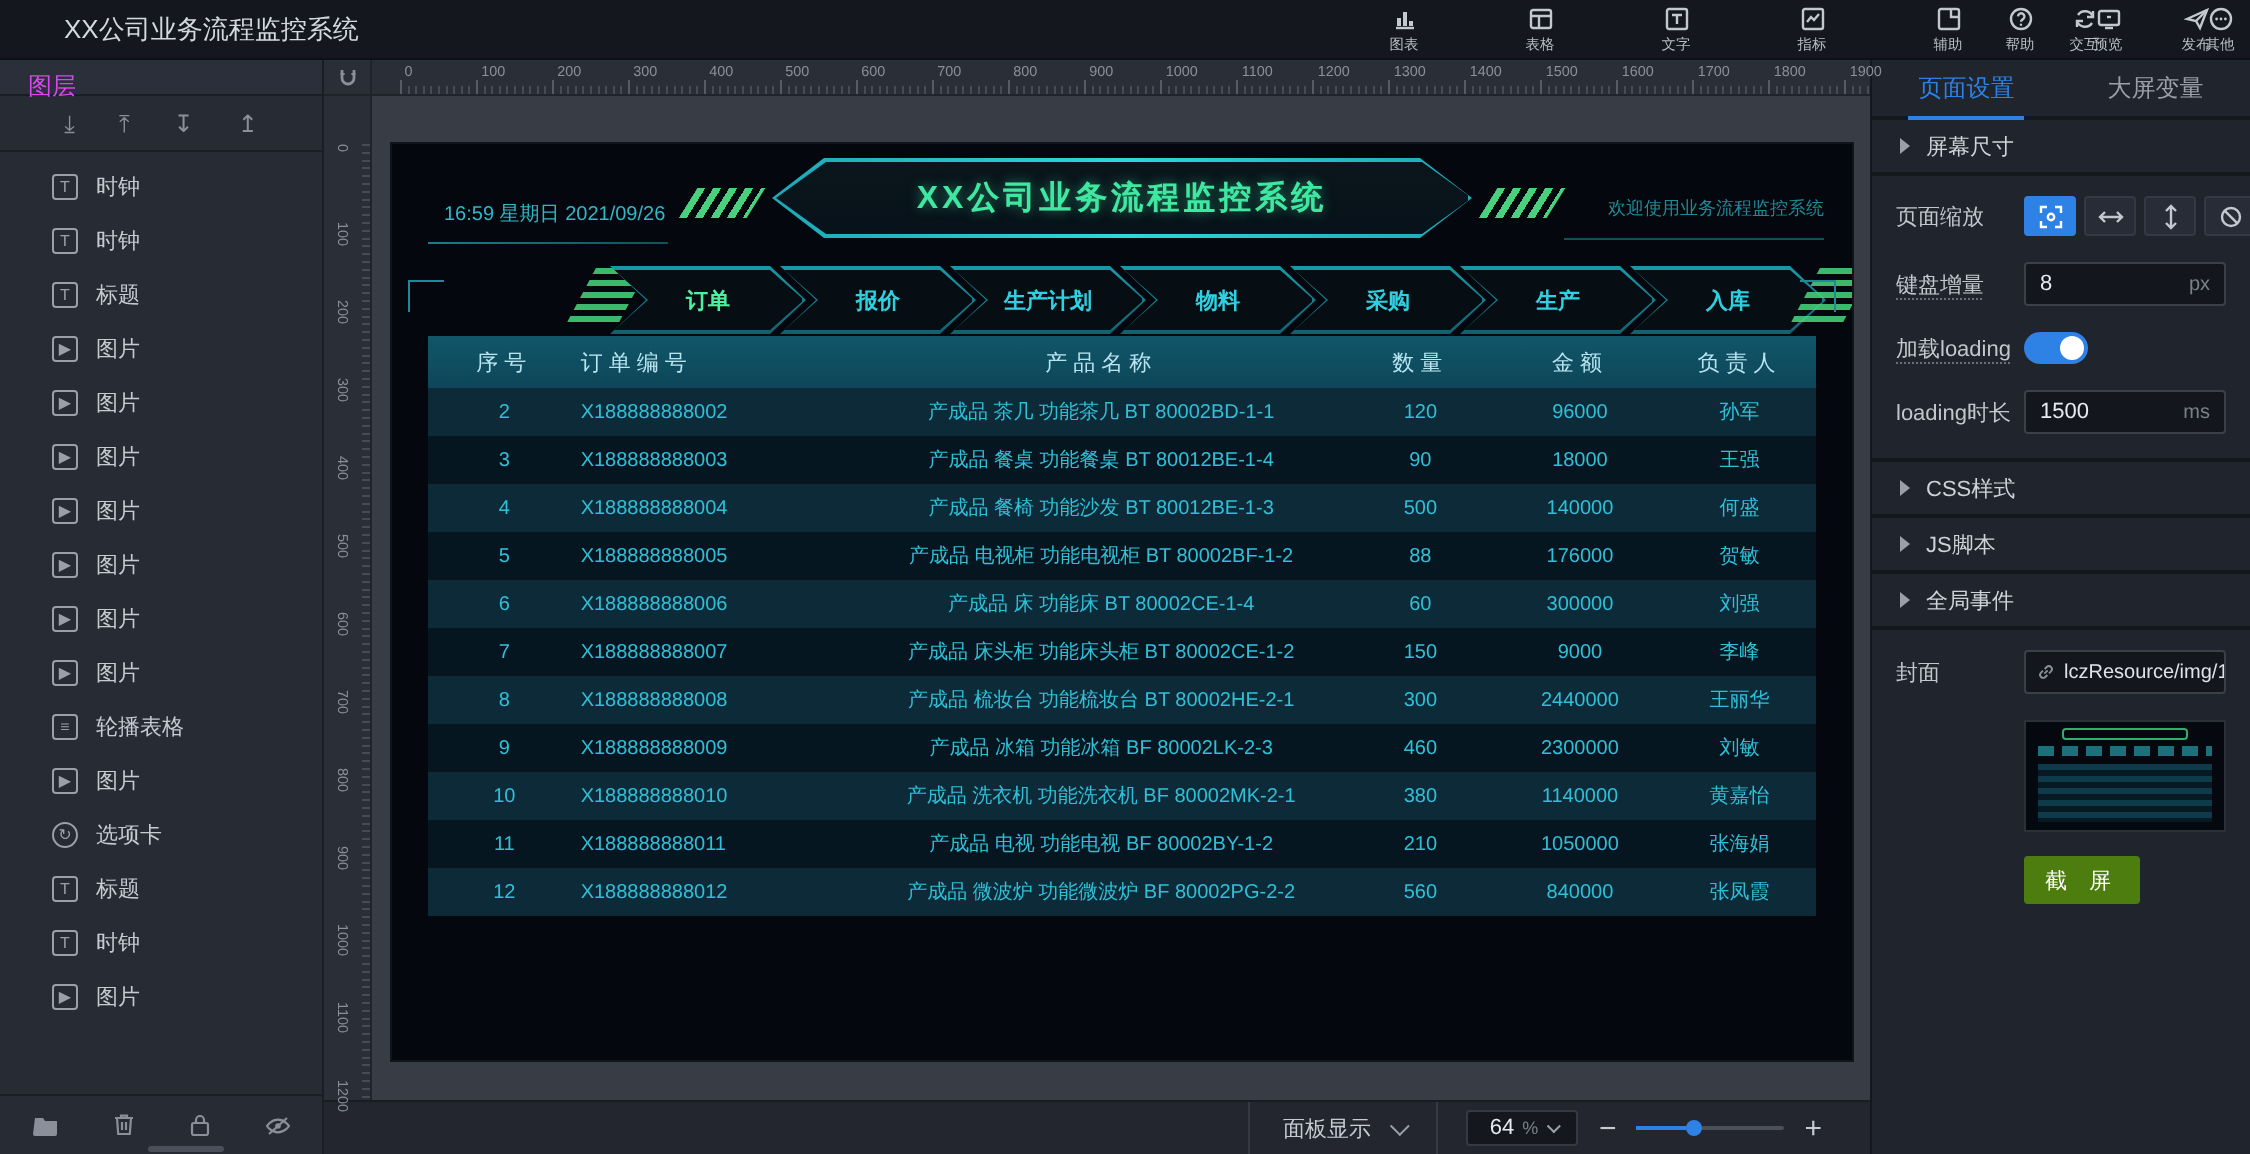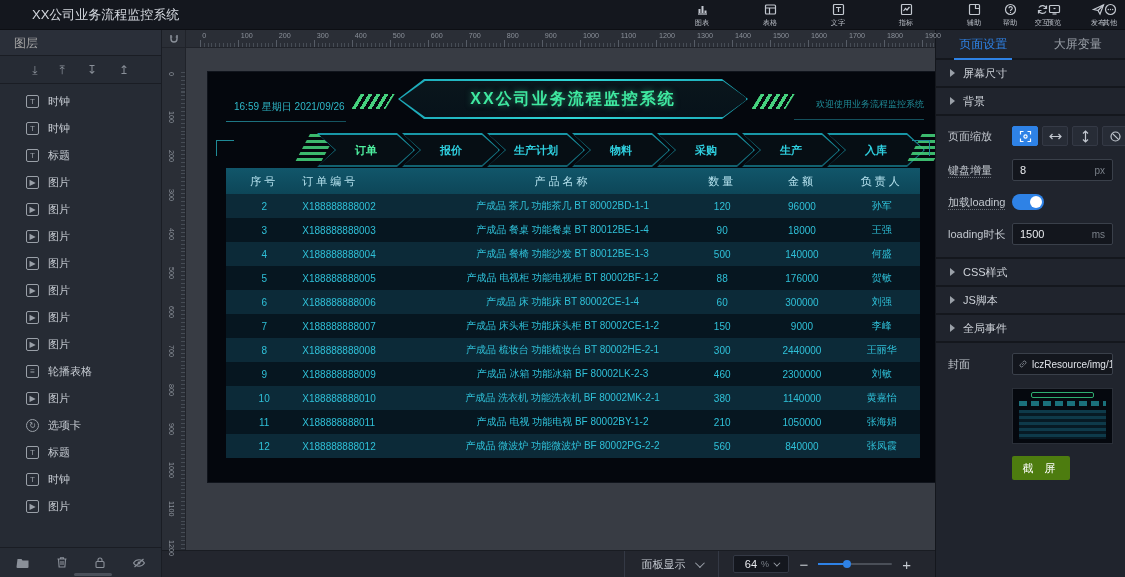--- a/index.html
+++ b/index.html
@@ -16,21 +16,21 @@
   .action-group { position:absolute; right:12px; top:0; height:30px; display:flex; gap:14px; }
   .action { width:30px; display:flex; flex-direction:column; align-items:center; justify-content:center; gap:1px; cursor:pointer; }
   .action .tlabel { font-size:8px; color:#b9bec6; transform:scale(.9); white-space:nowrap; }
   .icon-stroke { stroke:#c3c8d0; stroke-width:1.2; fill:none; }
 
   
   .main { display:flex; height:547px; }
 
   
   .layers { width:162px; background:#262b34; display:flex; flex-direction:column; border-right:1px solid #1a1d24; }
-  .layers-header { height:26px; line-height:26px; padding-left:14px; font-size:12px; color:#a3a3a3; background:#2a2f39; border-bottom:1px solid #1a1d24; }
+  .layers-header { height:18px; line-height:26px; padding-left:14px; font-size:12px; color:#d946ef; background:#2a2f39; border-bottom:1px solid #1a1d24; }
   .layers-tools { height:28px; display:flex; align-items:center; justify-content:center; gap:22px; border-bottom:1px solid #1a1d24; }
   .order-icon { color:#8a9099; font-size:12px; cursor:pointer; line-height:1; }
   .layers-list { flex:1; overflow:hidden; padding-top:4px; }
   .layer-item { height:27px; display:flex; align-items:center; padding-left:26px; gap:9px; cursor:pointer; }
   .layer-item .llabel { font-size:11px; color:#c6cbd2; }
   .licon { width:13px; height:13px; border:1px solid #9aa0a8; border-radius:2px; color:#9aa0a8;
            font-size:8px; display:flex; align-items:center; justify-content:center; line-height:1; }
   .licon.round { border-radius:50%; }
   .layers-footer { height:30px; border-top:1px solid #1a1d24; display:flex; align-items:center; justify-content:center; gap:26px; position:relative; }
   .layers-footer .scroll-nub { position:absolute; bottom:1px; left:74px; width:38px; height:3px; background:#4a505a; border-radius:2px; }
@@ -42,21 +42,21 @@
   .h-ruler { position:relative; flex:1; background:
       repeating-linear-gradient(90deg,#565c66 0 1px,transparent 1px 38px) left 14px bottom 0/100% 7px no-repeat,
       repeating-linear-gradient(90deg,#464c55 0 1px,transparent 1px 3.8px) left 14px bottom 0/100% 4px no-repeat; }
   .h-ruler .hlab { position:absolute; top:1px; font-size:8px; color:#8a9099; transform:scale(.9); }
   .canvas-wrap { flex:1; display:flex; min-height:0; }
   .v-ruler { width:24px; background:#2a2e36 repeating-linear-gradient(180deg,#464c55 0 1px,transparent 1px 3.9px) right top 24px/4px 100% no-repeat; border-right:1px solid #20232a; position:relative; }
   .v-ruler .vlab { position:absolute; left:4px; font-size:8px; color:#8a9099; transform:rotate(90deg) scale(.9); transform-origin:center; width:10px; }
   .canvas { flex:1; position:relative; background:#383c44; overflow:hidden; }
 
   
-  .dashboard { position:absolute; left:22px; top:24px; width:730px; height:410px; background:#04070d; outline:1px solid #10141c; overflow:hidden; }
+  .dashboard { position:absolute; left:10px; top:24px; width:730px; height:458px; background:#04070d; outline:1px solid #10141c; overflow:hidden; }
   .dash-header { position:relative; height:56px; }
   .dash-date { position:absolute; left:26px; top:28px; font-size:10px; color:#2fb8c8; }
   .dash-date:after { content:""; position:absolute; left:-8px; bottom:-8px; width:120px; height:1px; background:linear-gradient(90deg,#1f7a88,#14505c); }
   .banner-wrap { position:absolute; left:190px; top:7px; width:350px; height:40px;
       clip-path:polygon(26px 0,324px 0,350px 50%,324px 100%,26px 100%,0 50%);
       background:linear-gradient(90deg,#1ca8b8,#2fd8d8,#1ca8b8); }
   .banner-inner { position:absolute; inset:2px; clip-path:polygon(25px 0,323px 0,348px 50%,323px 100%,25px 100%,0 50%);
       background:linear-gradient(180deg,#0a161c,#07121a); display:flex; align-items:center; justify-content:center; }
   .banner-inner span { color:#3fe8a0; font-size:16px; font-weight:bold; letter-spacing:2px; text-shadow:0 0 6px rgba(63,232,160,.5); }
   .dash-welcome { position:absolute; right:14px; top:26px; font-size:9px; color:#1f8a96; }
@@ -587,24 +587,20 @@
 
   <aside class="settings">
     <div class="set-tabs">
       <div class="set-tab active">页面设置</div>
       <div class="set-tab">大屏变量</div>
     </div>
     <div class="section-head">
       <span class="tri"></span>
       <span class="slabel">屏幕尺寸</span>
     </div>
-    <div class="section-head">
-      <span class="tri"></span>
-      <span class="slabel">背景</span>
-    </div>
     <div class="ctrl-block">
       <div class="ctrl-row">
         <span class="ctrl-label">页面缩放</span>
         <div class="scale-group">
           <div class="scale-btn active">
               <svg width="13" height="13" viewBox="0 0 13 13">
                 <path d="M1.5 4.5v-3h3M8.5 1.5h3v3M11.5 8.5v3h-3M4.5 11.5h-3v-3"></path>
                 <circle cx="6.5" cy="6.5" r="1.6"></circle>
               </svg>
             </div>

